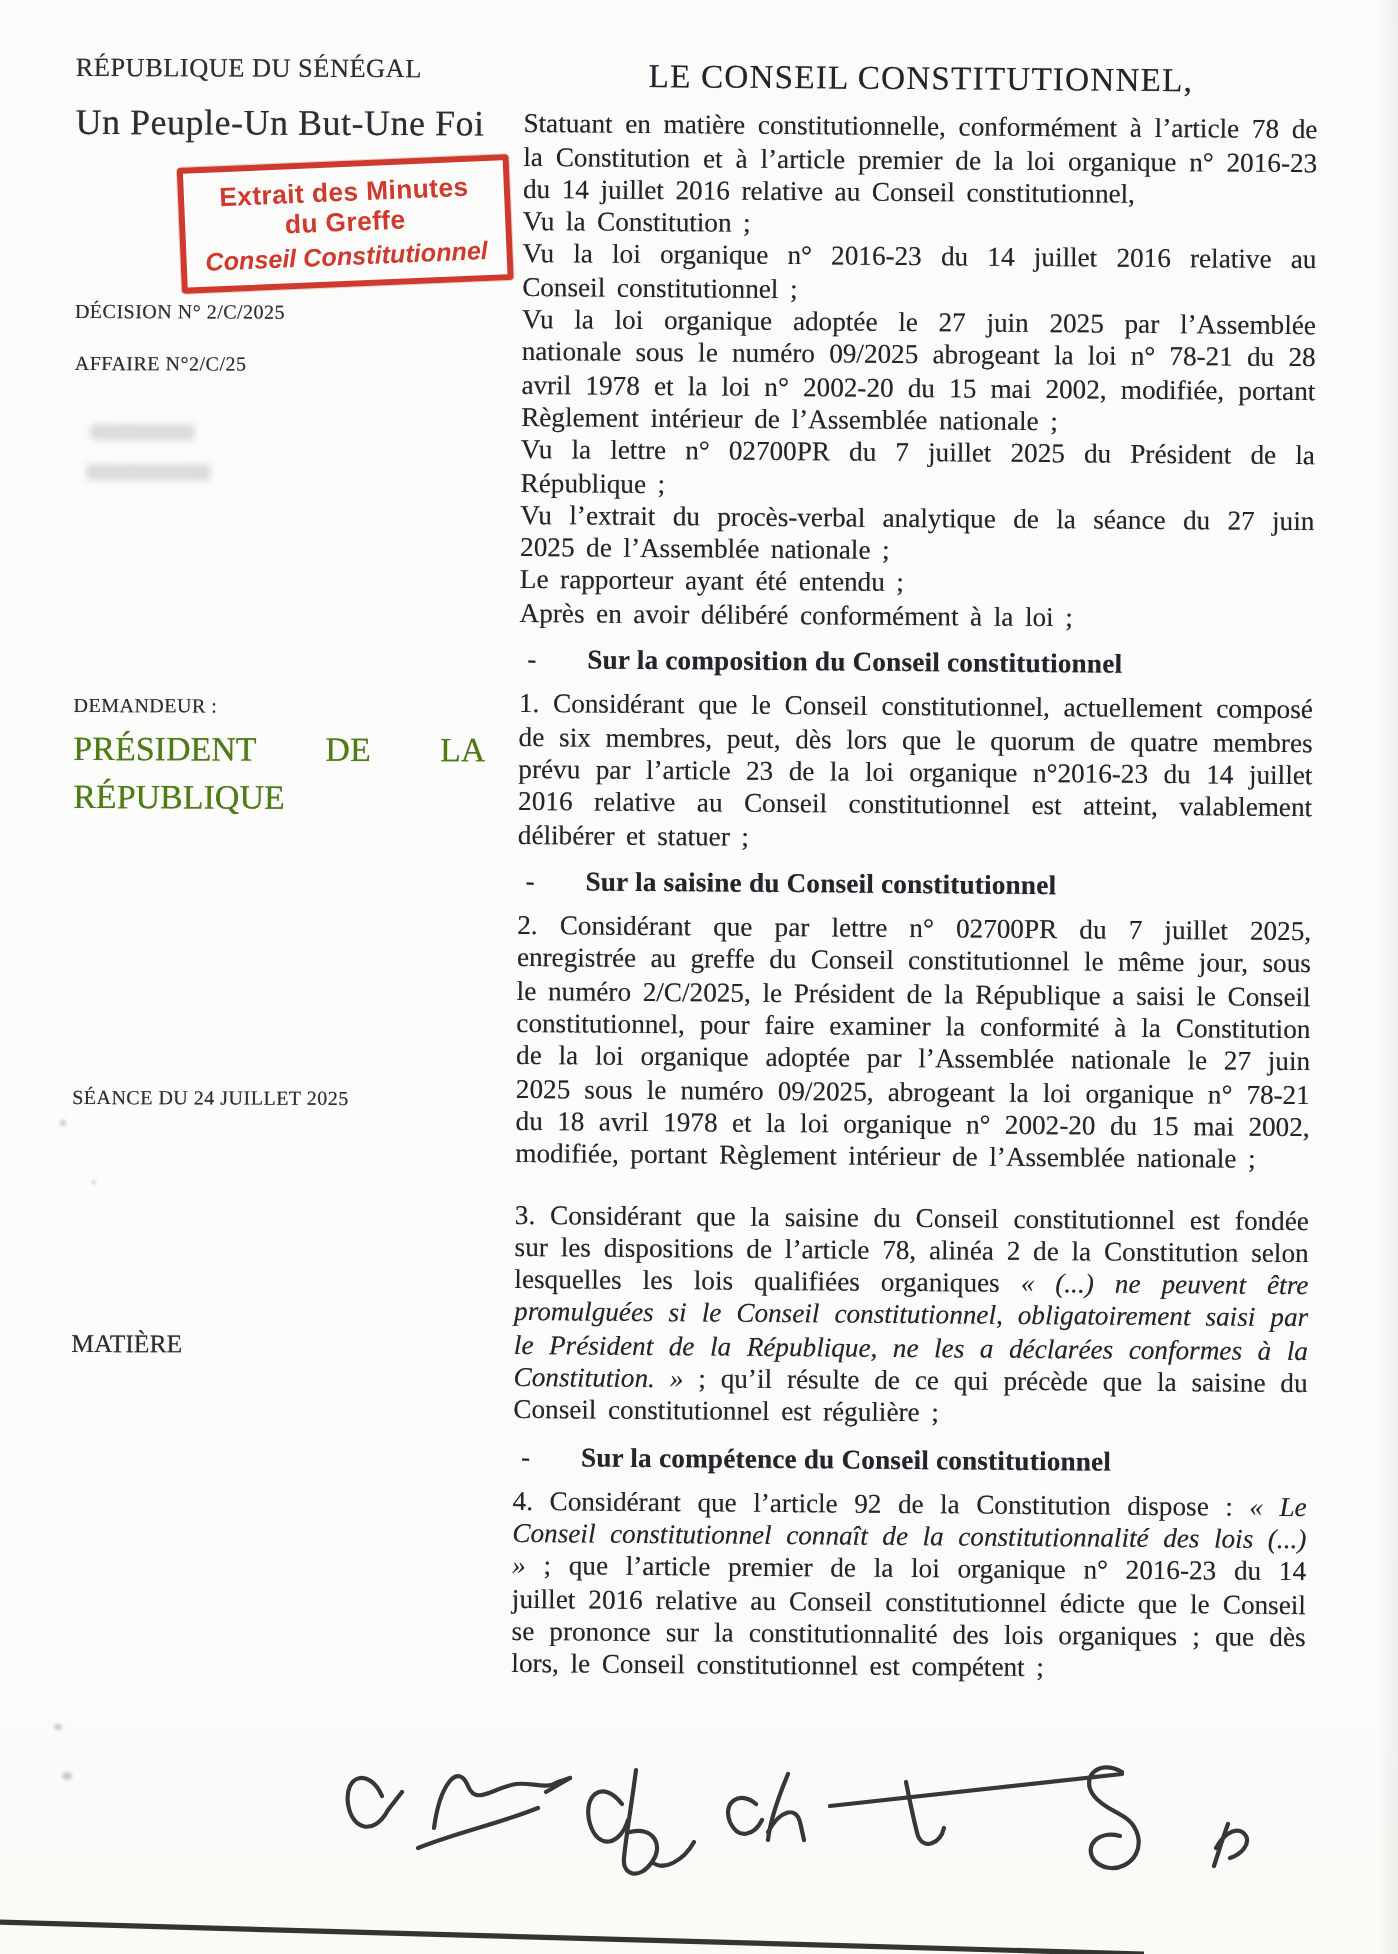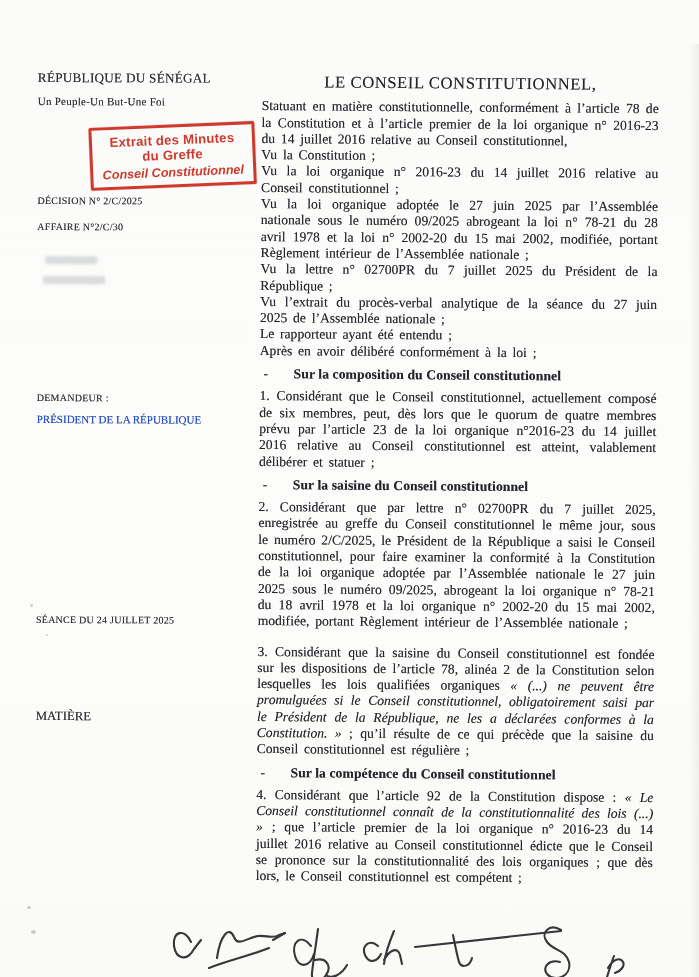--- a/index.html
+++ b/index.html
@@ -2,33 +2,33 @@
 <html><head>
 <meta charset="utf-8">
 <style>
   html,body{margin:0;padding:0;}
   body{
     width:699px;height:977px;position:relative;overflow:hidden;
     background:linear-gradient(180deg,#fbfbf9 0%,#fcfcfa 60%,#fafaf7 100%);
     font-family:"Liberation Serif", serif;
     color:#26262e;
   }
-  .page{position:absolute;inset:0;margin-top:44px;}
+  .page{position:absolute;inset:0;}
   
   .leftcol{position:absolute;left:38px;top:0;width:212px;transform:rotate(0.2deg);transform-origin:0 0;}
   .lc-line{position:absolute;left:0;font-size:10px;letter-spacing:0.25px;color:#2c2c34;white-space:nowrap;
            text-shadow:0 0 0.4px rgba(44,44,58,0.55);}
   .country{top:26px;font-size:13.2px;}
-  .motto{top:51px;font-size:11px;}
+  .motto{top:51px;font-size:18px;}
   .decision{top:151px;}
   .affaire{top:177px;}
-  .seance{top:570px;}
+  .seance{top:544px;}
   .demandeur-label{top:348px;}
-  .applicant{position:absolute;left:0;top:363px;width:206px;font-size:11px;line-height:24px;
-             text-align:justify;text-justify:inter-word;color:#1d4ed8;text-shadow:0 0 0.4px rgba(44,44,58,0.55);}
+  .applicant{position:absolute;left:0;top:363px;width:206px;font-size:17px;line-height:24px;
+             text-align:justify;text-justify:inter-word;color:#4d7c0f;text-shadow:0 0 0.4px rgba(44,44,58,0.55);}
   .matiere{position:absolute;left:0;top:659px;font-size:12.8px;line-height:26px;color:#2c2c34;
            text-shadow:0 0 0.4px rgba(44,44,58,0.55);}
   
   .stamp{position:absolute;left:52px;top:80px;width:148px;padding:5px 6px 4px;border:3px solid #cf3a2e;
          border-radius:2px;transform:rotate(-2.6deg);text-align:center;color:#cf3a2e;
          font-family:"Liberation Sans", sans-serif;font-weight:bold;
          box-shadow:0 0 0 0.5px rgba(207,58,46,0.25);}
   .stamp .s1,.stamp .s2{font-size:13.2px;line-height:15px;letter-spacing:0.2px;}
   .stamp .s3{font-size:12.6px;line-height:16px;font-style:italic;margin-top:2px;}
   
@@ -61,21 +61,21 @@
     <div class="lc-line country">RÉPUBLIQUE DU SÉNÉGAL</div>
     <div class="lc-line motto">Un Peuple-Un But-Une Foi</div>
 
     <div class="stamp">
       <div class="s1">Extrait des Minutes</div>
       <div class="s2">du Greffe</div>
       <div class="s3">Conseil Constitutionnel</div>
     </div>
 
     <div class="lc-line decision">DÉCISION N° 2/C/2025</div>
-    <div class="lc-line affaire">AFFAIRE N°2/C/30</div>
+    <div class="lc-line affaire">AFFAIRE N°2/C/25</div>
 
     <div class="smudge sm1"></div>
     <div class="smudge sm2"></div>
 
     <div class="lc-line demandeur-label">DEMANDEUR :</div>
     <div class="applicant">PRÉSIDENT DE LA RÉPUBLIQUE</div>
 
     <div class="lc-line seance">SÉANCE DU 24 JUILLET 2025</div>
 
     <div class="matiere">

